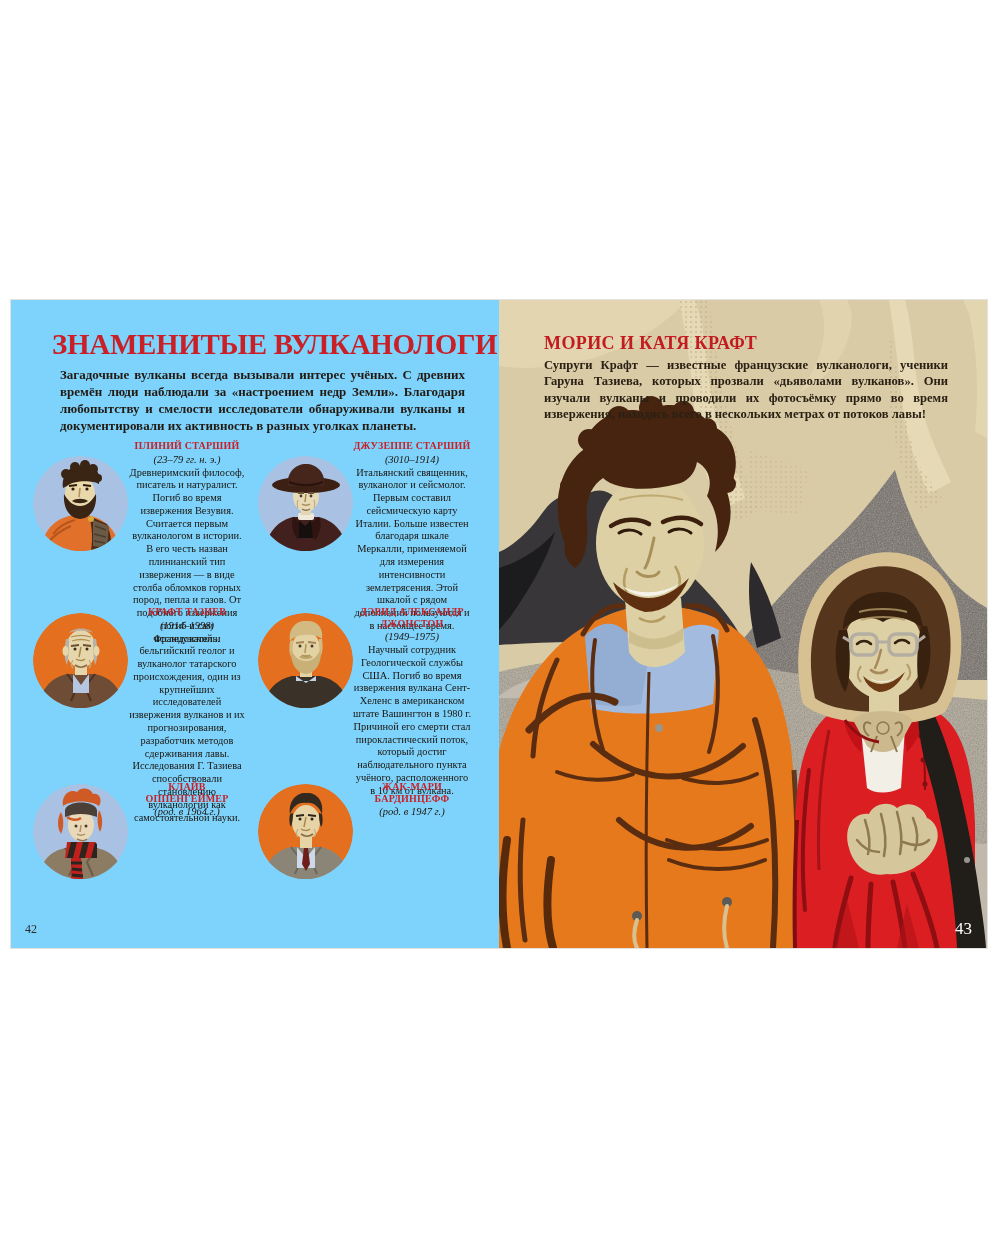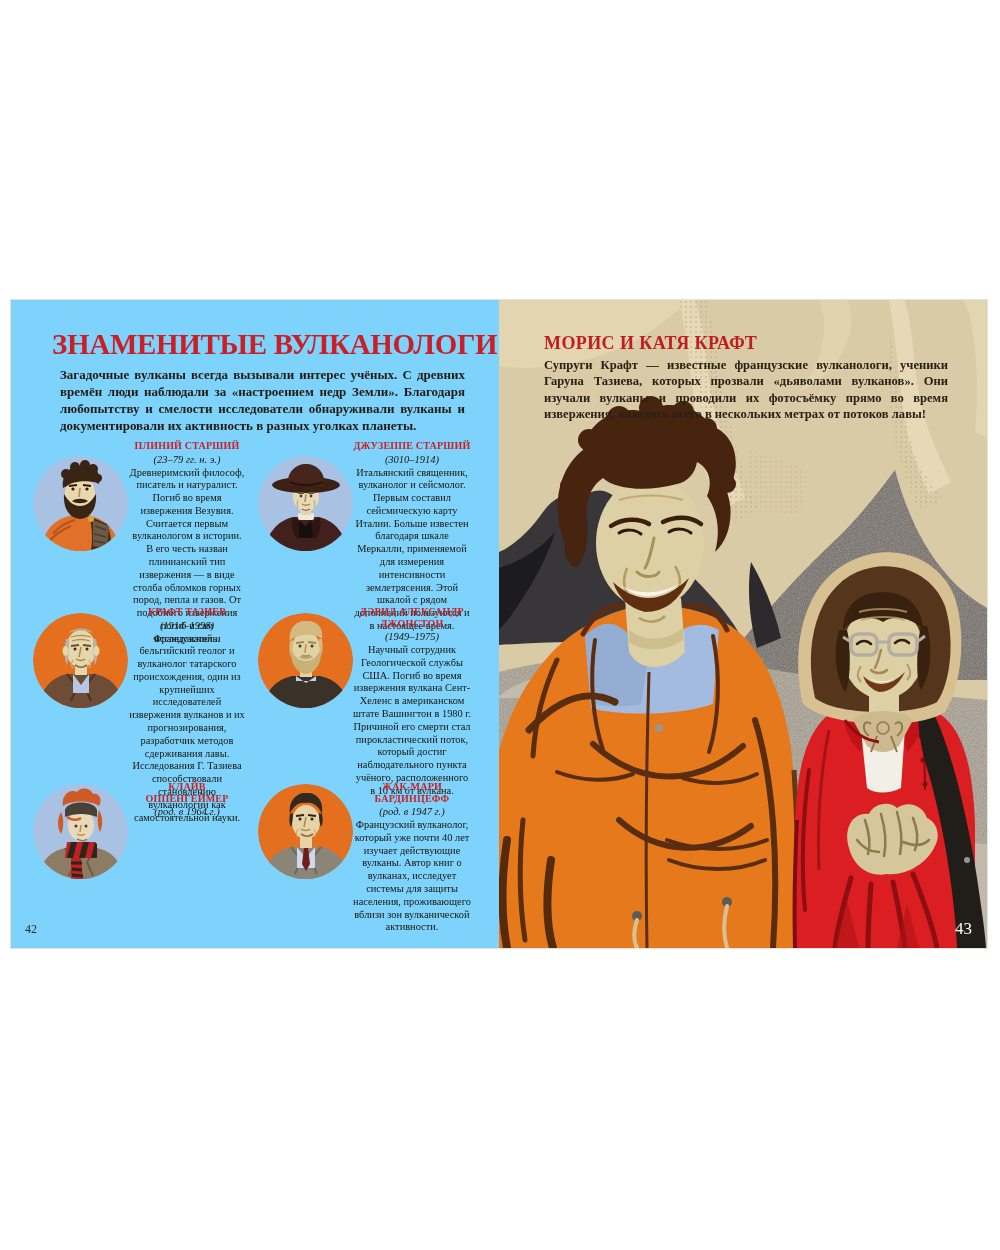--- a/index.html
+++ b/index.html
@@ -205,21 +205,20 @@
           <circle cx="42" cy="35" r="1.5" fill="#2e241a"></circle>
             <circle cx="54" cy="35" r="1.5" fill="#2e241a"></circle>
           <path d="M48,33 L46,43 M43,45 C46,47 50,47 52,45" stroke="#a8894f" stroke-width="1.5" fill="none"></path>
           <path d="M43,50 C47,53 51,53 55,50" stroke="#8a6b45" stroke-width="1.6" fill="none"></path>
           <path d="M40,45 C38,48 38,51 40,53 M56,45 C58,48 58,51 56,53" stroke="#c2ab7e" stroke-width="1.1" fill="none"></path>
         </svg>
       </div>
       <div class="ptext">
         <div class="pname">ЖАК-МАРИ БАРДИНЦЕФФ</div>
         <div class="pyears">(род. в 1947 г.)</div>
-        <div class="pdesc">Французский вулканолог, который уже почти 40 лет изучает действующие вулканы. Автор книг о вулканах, исследует системы для защиты населения, проживающего вблизи зон вулканической активности.</div>
       </div>
     </div>
 
     <div class="pagenum pagenum-left">42</div>
   </div>
 
   <div class="page page-right">
 
     <svg class="illu" width="488" height="648" viewBox="0 0 488 648">
       <defs>

